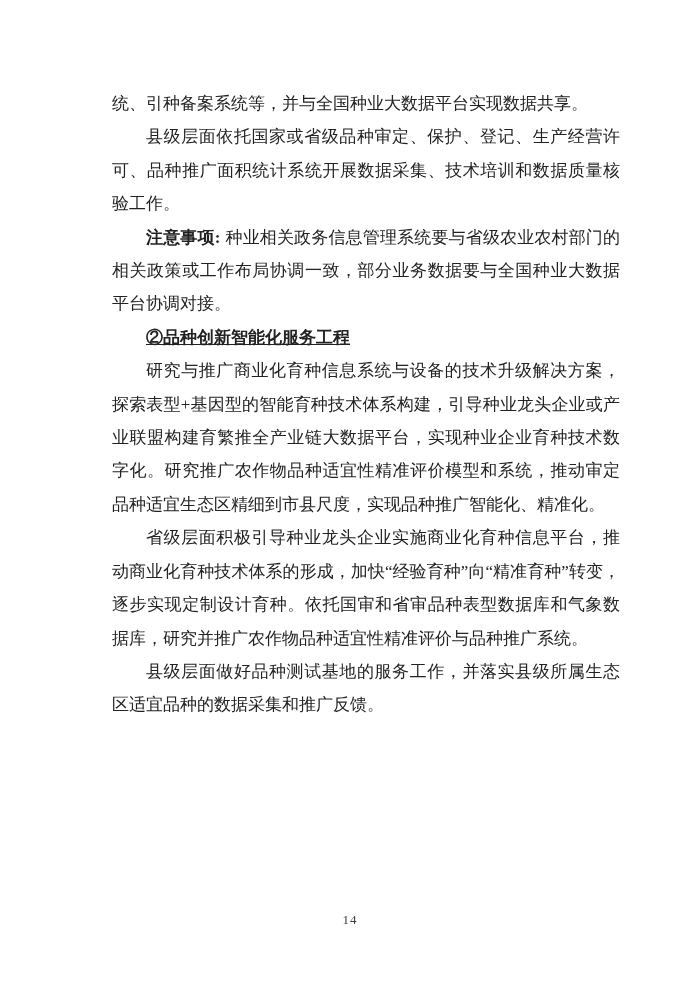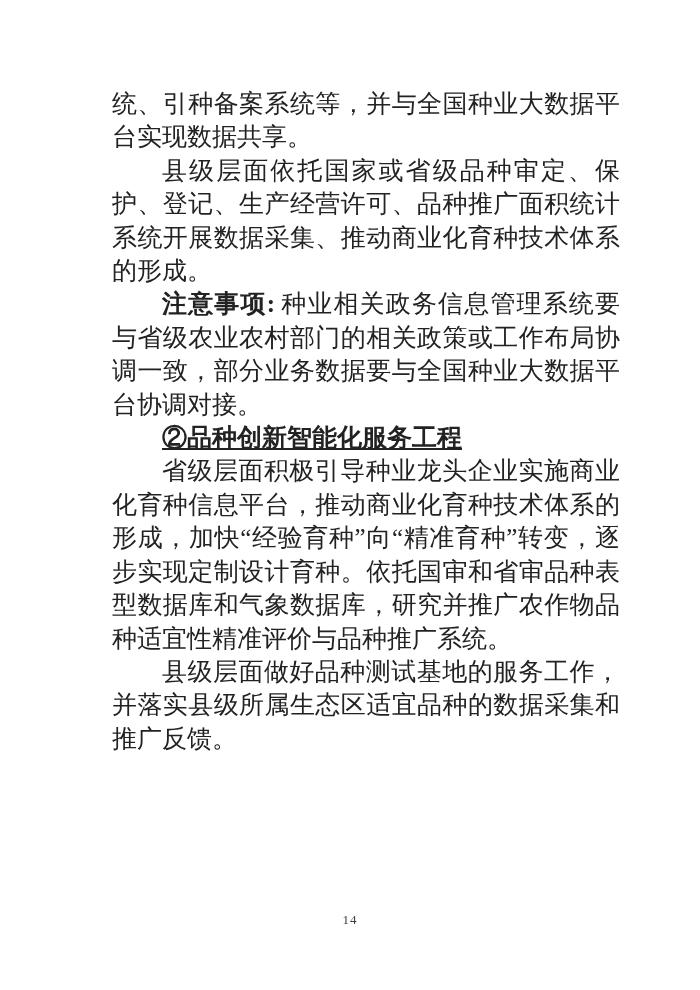--- a/index.html
+++ b/index.html
@@ -18,21 +18,21 @@
     position: absolute;
     inset: 0;
     background: #ffffff;
   }
   .content {
     position: absolute;
     left: 112px;
     top: 87px;
     width: 508px;
     color: #222222;
-    font-size: 25px;
+    font-size: 17px;
     line-height: 33.4px;
     text-align: justify;
     text-justify: inter-character;
     letter-spacing: 0;
   }
   .para {
     margin: 0;
     padding: 0;
     text-indent: 2em;
   }
@@ -63,26 +63,27 @@
 </style>
 </head>
 <body>
 
 <div class="page">
 
   <div class="content">
 
     <p class="para no-indent">统、引种备案系统等，并与全国种业大数据平台实现数据共享。</p>
 
-    <p class="para">县级层面依托国家或省级品种审定、保护、登记、生产经营许可、品种推广面积统计系统开展数据采集、推动商业化育种技术体系的形成。</p>
+    <p class="para">县级层面依托国家或省级品种审定、保护、登记、生产经营许可、品种推广面积统计系统开展数据采集、技术培训和数据质量核验工作。</p>
 
     <p class="para"><span class="run-bold">注意事项:</span><span>种业相关政务信息管理系统要与省级农业农村部门的相关政策或工作布局协调一致，部分业务数据要与全国种业大数据平台协调对接。</span></p>
 
     <p class="para heading">②品种创新智能化服务工程</p>
 
+    <p class="para">研究与推广商业化育种信息系统与设备的技术升级解决方案，探索表型+基因型的智能育种技术体系构建，引导种业龙头企业或产业联盟构建育繁推全产业链大数据平台，实现种业企业育种技术数字化。研究推广农作物品种适宜性精准评价模型和系统，推动审定品种适宜生态区精细到市县尺度，实现品种推广智能化、精准化。</p>
 
     <p class="para">省级层面积极引导种业龙头企业实施商业化育种信息平台，推动商业化育种技术体系的形成，加快“经验育种”向“精准育种”转变，逐步实现定制设计育种。依托国审和省审品种表型数据库和气象数据库，研究并推广农作物品种适宜性精准评价与品种推广系统。</p>
 
     <p class="para">县级层面做好品种测试基地的服务工作，并落实县级所属生态区适宜品种的数据采集和推广反馈。</p>
 
   </div>
 
   <div class="page-number">14</div>
 
 </div>

